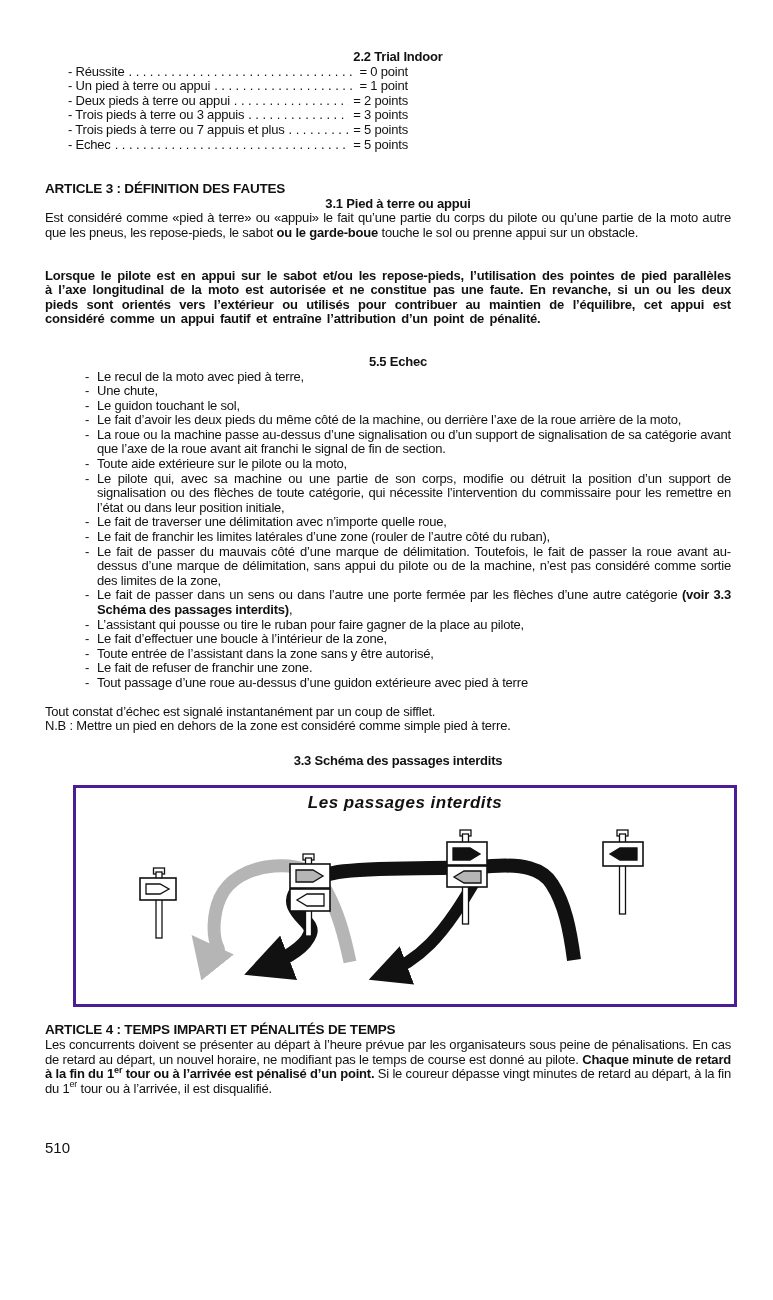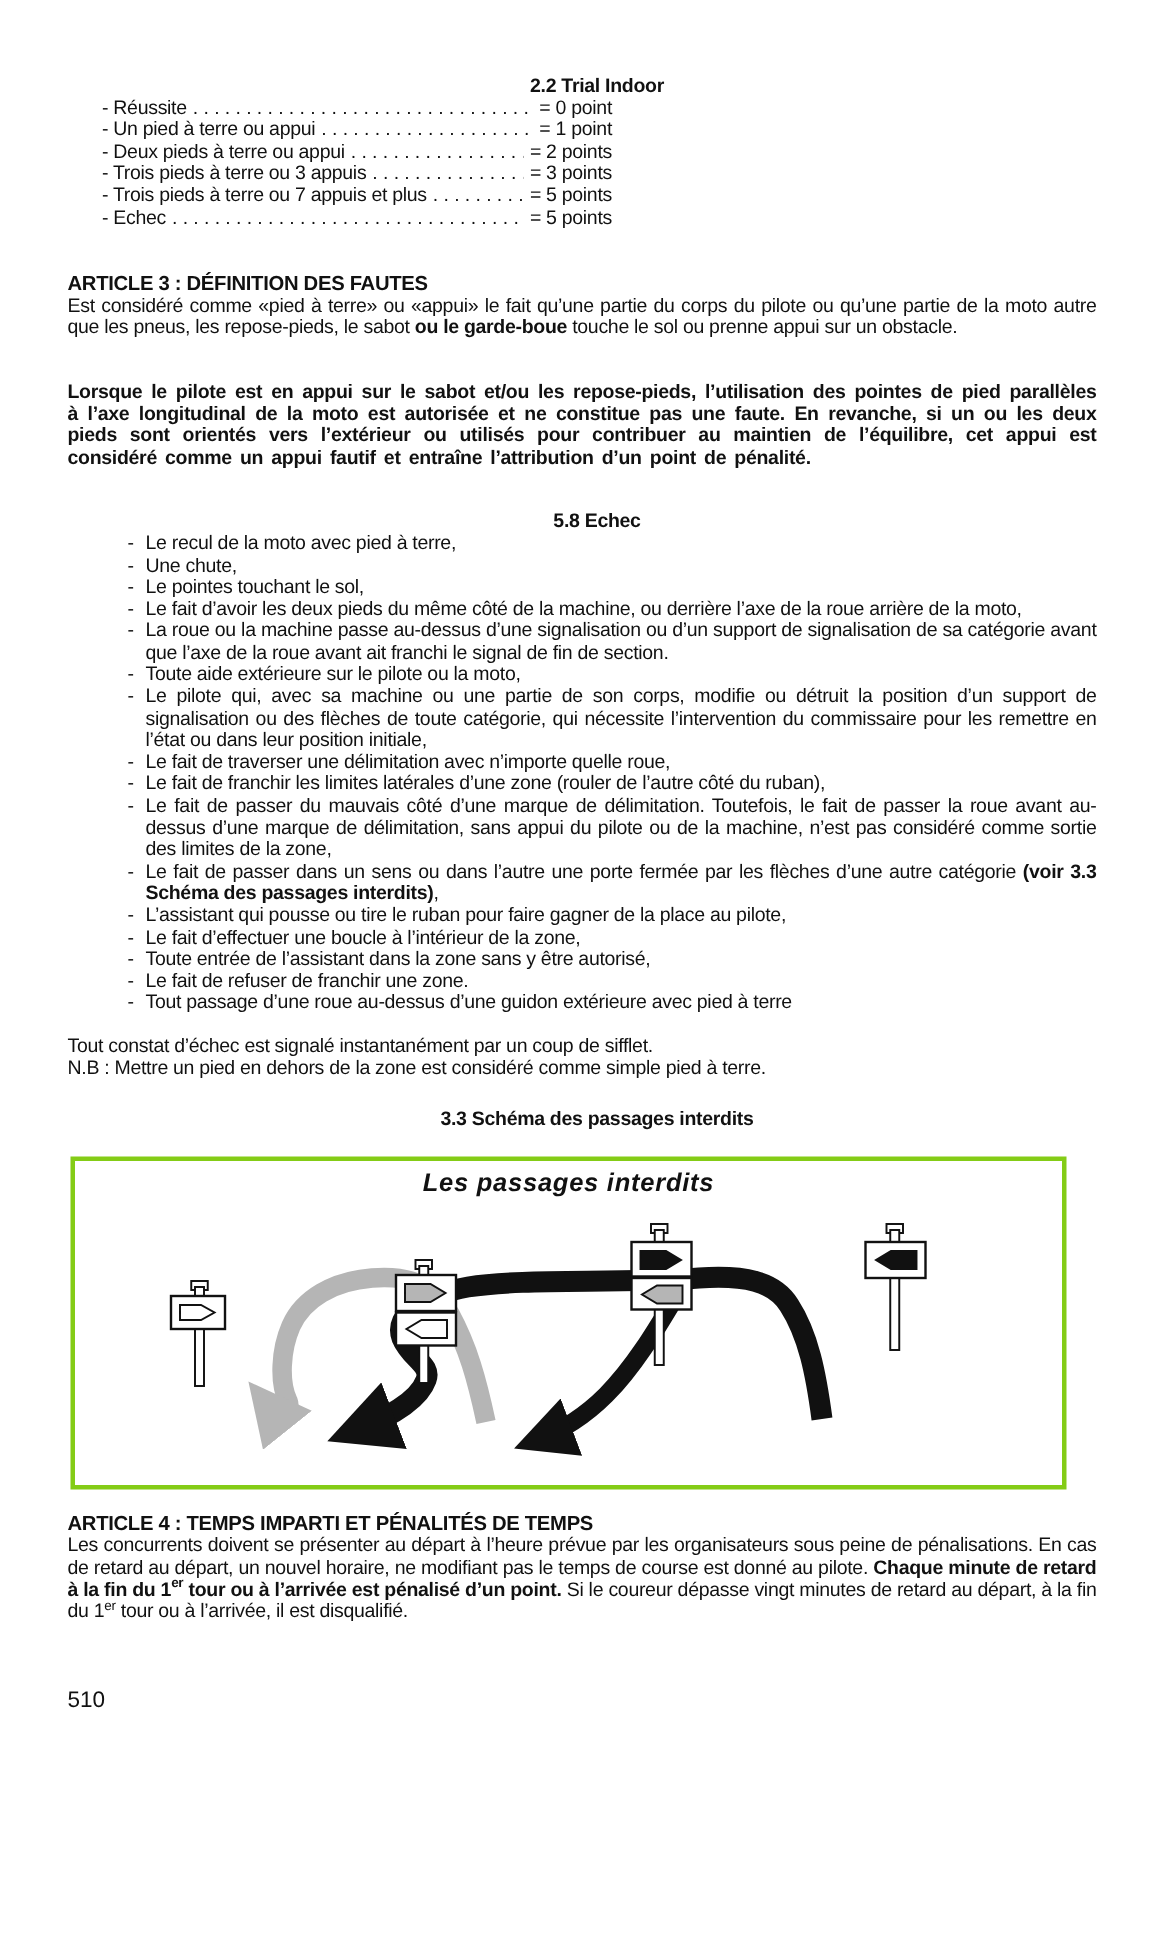--- a/index.html
+++ b/index.html
@@ -40,23 +40,23 @@
   .mt28 { margin-top:28px; }
   .mt20 { margin-top:20px; }
   .mt17 { margin-top:17px; }
   .mt16 { margin-top:16px; }
   .mt14 { margin-top:14px; }
 
   .bold-para { font-weight:bold; word-spacing:2px; }
 
   
   .diagram-box {
-    margin-left:2px;
+    margin-left:28px;
     width:664px; height:222px;
-    border:3px solid #84cc16;
+    border:3px solid #4c1d95;
     box-sizing:border-box;
     background:#fff;
   }
   .diagram-title {
     text-align:center;
     font-weight:bold;
     font-style:italic;
     font-size:17px;
     letter-spacing:0.5px;
     padding-top:8px;
@@ -99,37 +99,38 @@
         <span class="lv">= 5 points</span>
     </div>
     <div class="leader-row">
       <span class="ll">- Echec</span>
         <span class="dots">..........................................................................................</span>
         <span class="lv">= 5 points</span>
     </div>
   </div>
 
   <div class="art-h mt30">ARTICLE 3 : DÉFINITION DES FAUTES</div>
+  <div class="h-indent">3.1 Pied à terre ou appui</div>
   <p class="just"><span>Est considéré comme «pied à terre» ou «appui» le fait qu’une partie du corps du pilote ou qu’une partie de la moto autre que les pneus, les repose-pieds, le sabot </span><span class="b">ou le garde-boue</span><span> touche le sol ou prenne appui sur un obstacle.</span></p>
 
   <p class="just bold-para mt28">Lorsque le pilote est en appui sur le sabot et/ou les repose-pieds, l’utilisation des pointes de pied parallèles à l’axe longitudinal de la moto est autorisée et ne constitue pas une faute. En revanche, si un ou les deux pieds sont orientés vers l’extérieur ou utilisés pour contribuer au maintien de l’équilibre, cet appui est considéré comme un appui fautif et entraîne l’attribution d’un point de pénalité.</p>
 
-  <div class="h-indent mt28">5.8 Echec</div>
+  <div class="h-indent mt28">5.5 Echec</div>
   <div class="fault-list">
     <div class="bullet">
         <span class="dash">-</span>
         <span class="bt"><span>Le recul de la moto avec pied à terre,</span></span>
       </div>
     <div class="bullet">
         <span class="dash">-</span>
         <span class="bt"><span>Une chute,</span></span>
       </div>
     <div class="bullet">
         <span class="dash">-</span>
-        <span class="bt"><span>Le pointes touchant le sol,</span></span>
+        <span class="bt"><span>Le guidon touchant le sol,</span></span>
       </div>
     <div class="bullet">
         <span class="dash">-</span>
         <span class="bt"><span>Le fait d’avoir les deux pieds du même côté de la machine, ou derrière l’axe de la roue arrière de la moto,</span></span>
       </div>
     <div class="bullet">
         <span class="dash">-</span>
         <span class="bt"><span>La roue ou la machine passe au-dessus d’une signalisation ou d’un support de signalisation de sa catégorie avant que l’axe de la roue avant ait franchi le signal de fin de section.</span></span>
       </div>
     <div class="bullet">

